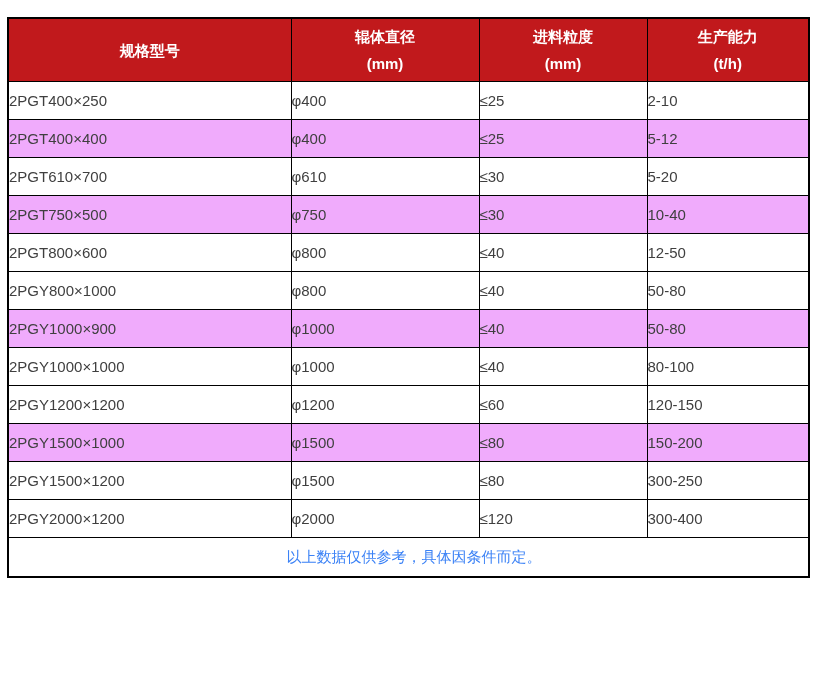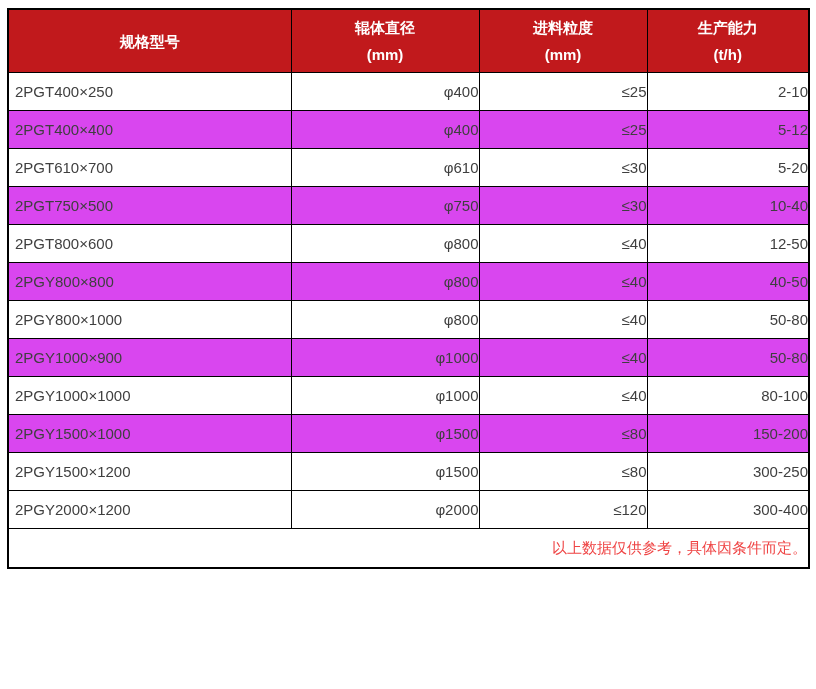--- a/index.html
+++ b/index.html
@@ -6,21 +6,21 @@
     margin: 0;
     padding: 0;
     background: #ffffff;
     width: 816px;
     height: 689px;
     font-family: "Liberation Sans", "DejaVu Sans", sans-serif;
   }
   .table-wrap {
     position: absolute;
     left: 7px;
-    top: 8px;
+    top: 17px;
   }
   table.spec-table {
     border-collapse: collapse;
     table-layout: fixed;
     width: 801px;
     border: 2px solid #000000;
   }
   table.spec-table th,
   table.spec-table td {
     border: 1px solid #000000;
@@ -38,37 +38,36 @@
     padding: 0;
   }
   .hdr-line {
     display: block;
     line-height: 27px;
   }
   tbody td {
     font-size: 15px;
     color: #3f3f3f;
     height: 37px;
-    text-align: right;
+    text-align: left;
     vertical-align: middle;
     padding: 0;
     background: #ffffff;
   }
   tbody tr.stripe td {
-    background: #d946ef;
+    background: #f0abfc;
   }
   tbody td.model {
     text-align: left;
-    padding-left: 6px;
   }
   tfoot td {
     font-size: 15px;
-    color: #ef4444;
+    color: #3b82f6;
     height: 36px;
-    text-align: right;
+    text-align: center;
     vertical-align: middle;
     background: #ffffff;
     padding-left: 12px;
   }
 </style>
 </head>
 <body>
 
 <div class="table-wrap">
   <table class="spec-table">
@@ -121,43 +120,43 @@
           <td>φ750</td>
           <td>≤30</td>
           <td>10-40</td>
         </tr>
         <tr>
           <td class="model">2PGT800×600</td>
           <td>φ800</td>
           <td>≤40</td>
           <td>12-50</td>
         </tr>
-        <tr class="stripe">
-          <td class="model">2PGY800×800</td>
-          <td>φ800</td>
-          <td>≤40</td>
-          <td>40-50</td>
-        </tr>
         <tr>
           <td class="model">2PGY800×1000</td>
           <td>φ800</td>
           <td>≤40</td>
           <td>50-80</td>
         </tr>
         <tr class="stripe">
           <td class="model">2PGY1000×900</td>
           <td>φ1000</td>
           <td>≤40</td>
           <td>50-80</td>
         </tr>
         <tr>
           <td class="model">2PGY1000×1000</td>
           <td>φ1000</td>
           <td>≤40</td>
           <td>80-100</td>
+        </tr>
+        <tr>
+          <td class="model">2PGY1200×1200</td>
+          <td>φ1200</td>
+          <td>≤60</td>
+          <td>120-150</td>
         </tr>
         <tr class="stripe">
           <td class="model">2PGY1500×1000</td>
           <td>φ1500</td>
           <td>≤80</td>
           <td>150-200</td>
         </tr>
         <tr>
           <td class="model">2PGY1500×1200</td>
           <td>φ1500</td>

